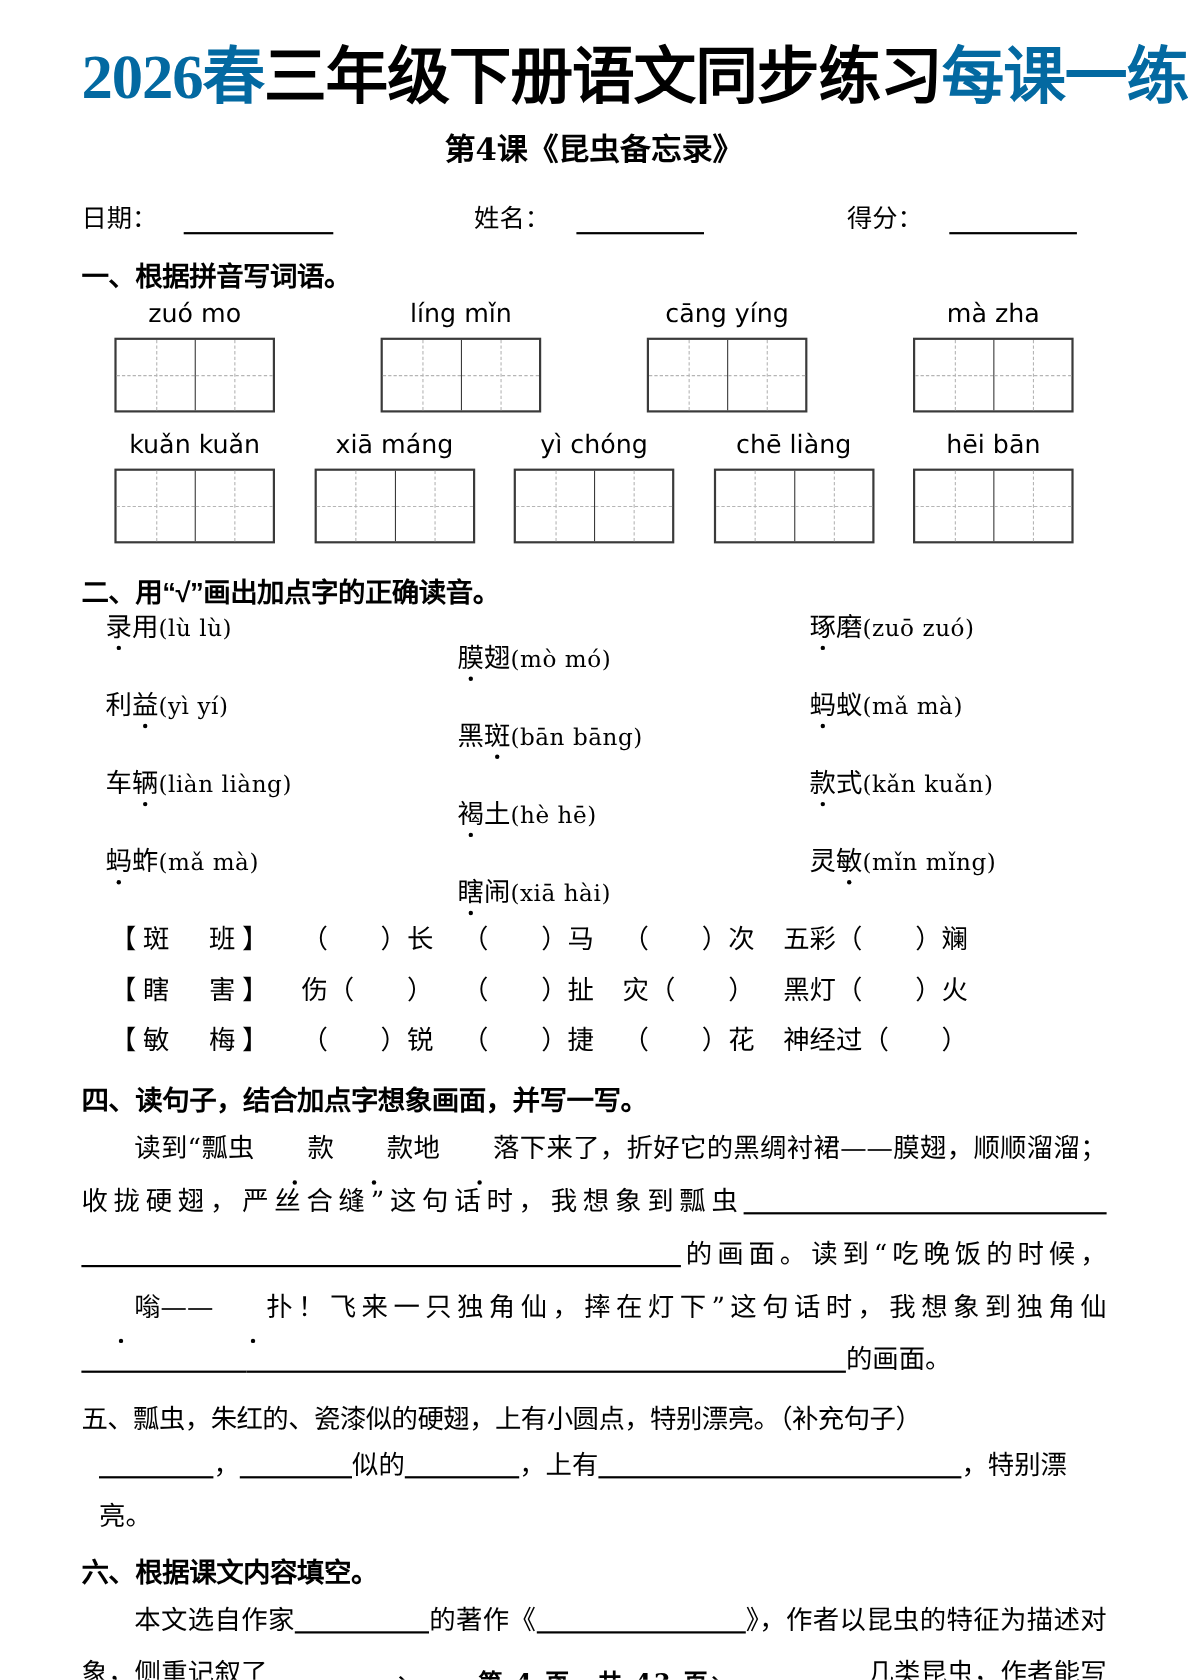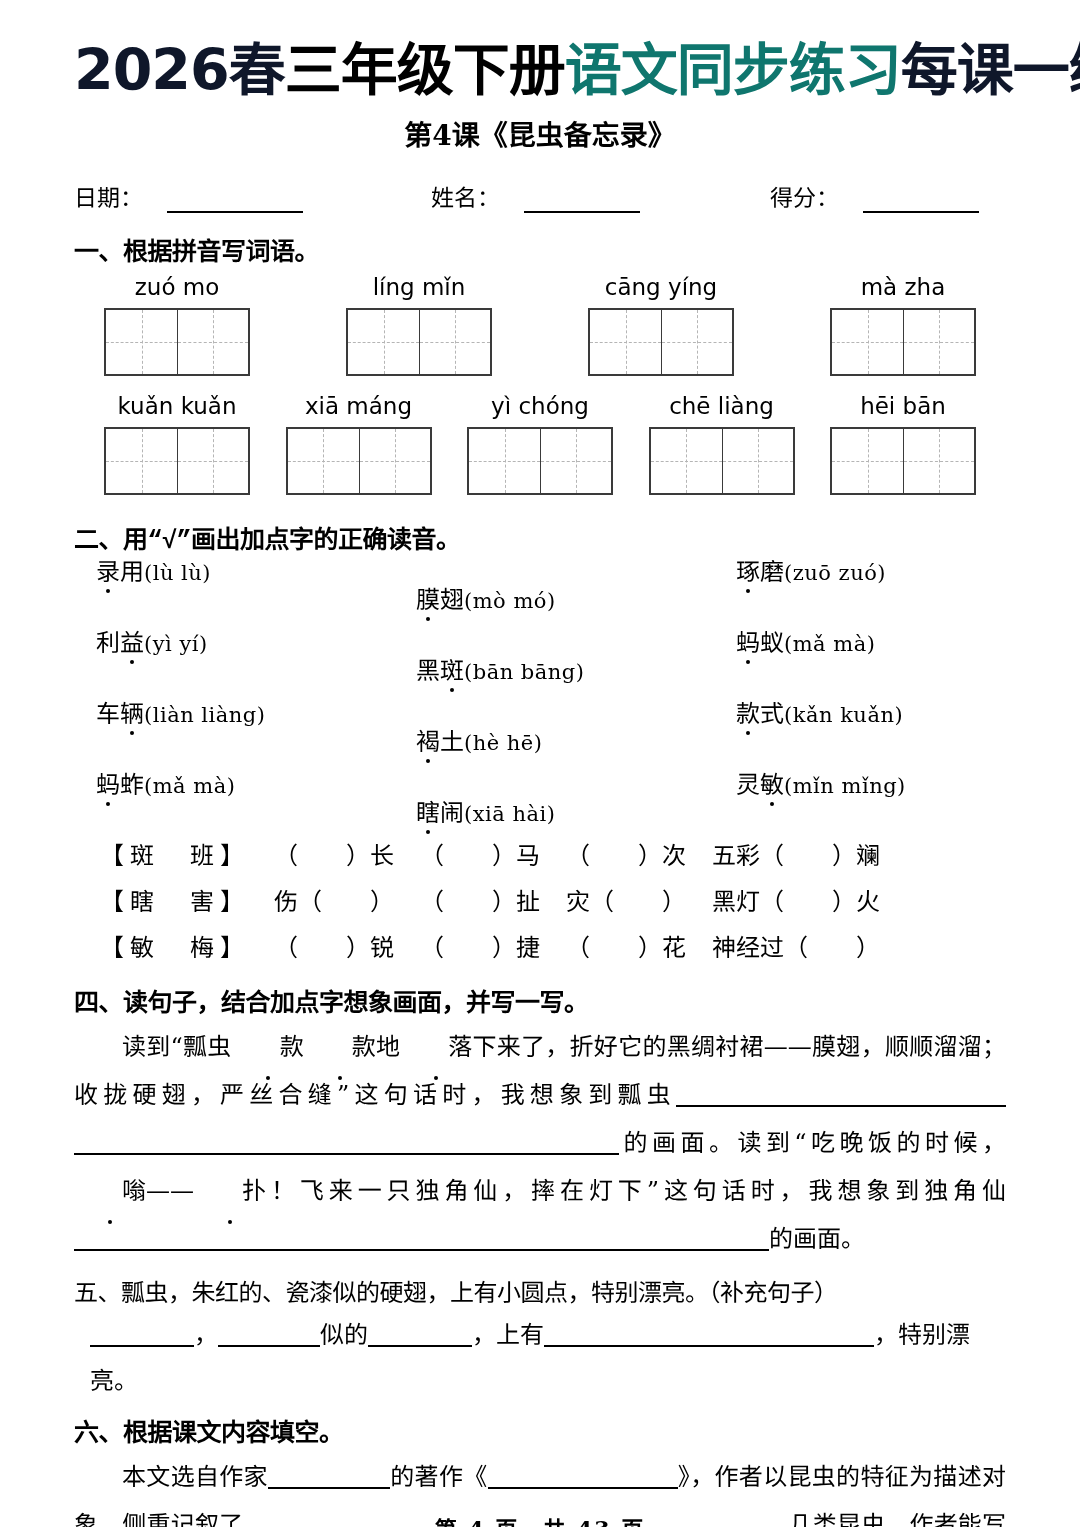--- a/index.html
+++ b/index.html
@@ -28,23 +28,23 @@
     text-align: center;
     margin-top: 42px;
     line-height: 1.0;
     white-space: nowrap;
     font-family: "DejaVu Sans", "Liberation Sans", sans-serif;
     font-weight: bold;
     font-size: 57px;
     letter-spacing: -1px;
   }
   .title-line .seg { display: inline; }
-  .t-red { color: #0f172a; }
+  .t-red { color: #0369a1; font-family: Liberation Serif, serif; }
   .t-black { color: #000000; }
-  .t-blue { color: #0f766e; }
+  .t-blue { color: #000000; }
 
   .subtitle {
     text-align: center;
     margin-top: 14px;
     font-size: 28px;
     font-weight: bold;
     font-family: "DejaVu Serif", "Liberation Serif", serif;
     letter-spacing: 0px;
   }
 
@@ -64,21 +64,21 @@
   }
   .sp-1 { width: 128px; }
   .sp-2 { width: 130px; }
 
   
   .sec-head {
     font-size: 25px;
     font-weight: bold;
     margin-top: 18px;
     margin-bottom: 4px;
-    font-family: Liberation Mono, monospace;
+    font-family: Liberation Sans, sans-serif;
     letter-spacing: -0.5px;
   }
 
   
   .pinyin-block { margin-top: 6px; }
   .pinyin-row {
     display: flex;
     justify-content: space-between;
     padding: 0 18px 0 18px;
     align-items: flex-end;

